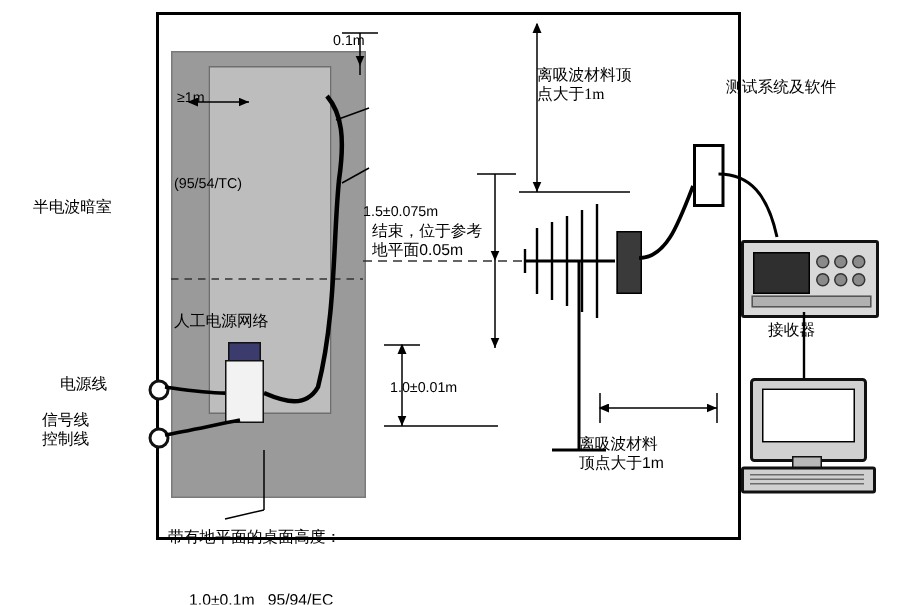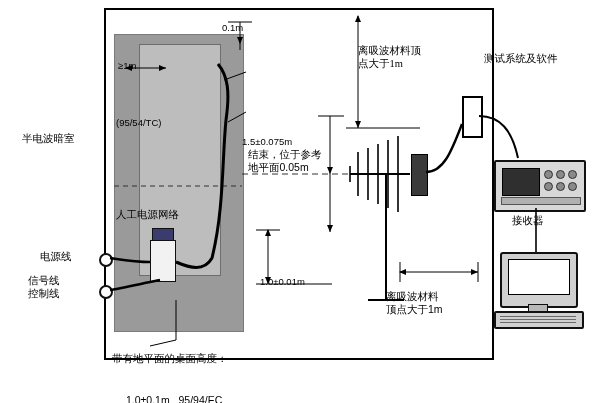--- a/index.html
+++ b/index.html
@@ -215,21 +215,21 @@
   <div class="lbl" style="left:358px;top:44px;font-family:Liberation Serif, serif;">离吸波材料顶
 点大于1m</div>
   <div class="lbl" style="left:386px;top:290px;">离吸波材料
 顶点大于1m</div>
 
   <div class="lbl" style="left:116px;top:208px;">人工电源网络</div>
   <div class="lbl" style="left:40px;top:250px;">电源线</div>
   <div class="lbl" style="left:28px;top:274px;">信号线
 控制线</div>
 
-  <div class="lbl sm" style="left:260px;top:276px;text-align:right;">1.0±0.01m</div>
+  <div class="lbl sm" style="left:260px;top:253px;text-align:right;">1.0±0.01m</div>
 
   <div class="lbl" style="left:484px;top:52px;">测试系统及软件</div>
   <div class="lbl" style="left:512px;top:214px;">接收器</div>
 
   <div class="lbl" style="left:112px;top:352px;">带有地平面的桌面高度：</div>
   <div class="lbl" style="left:126px;top:394px;">1.0±0.1m   95/94/EC</div>
 
 </div>
 
 </body></html>

